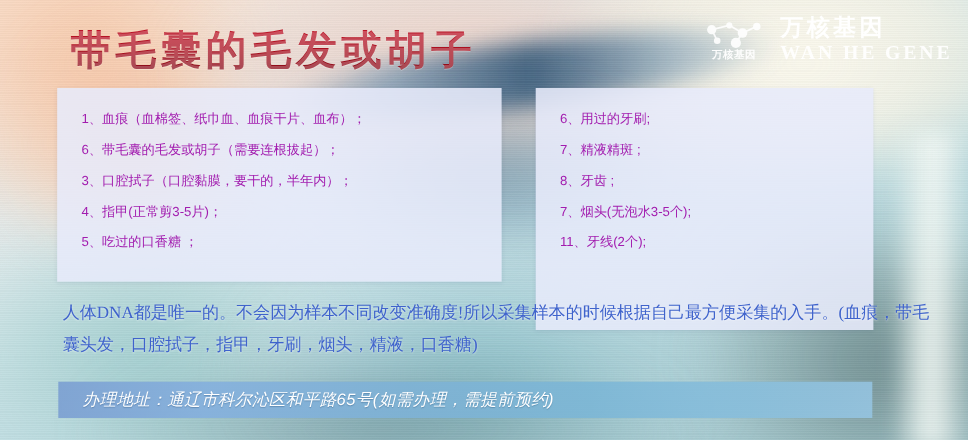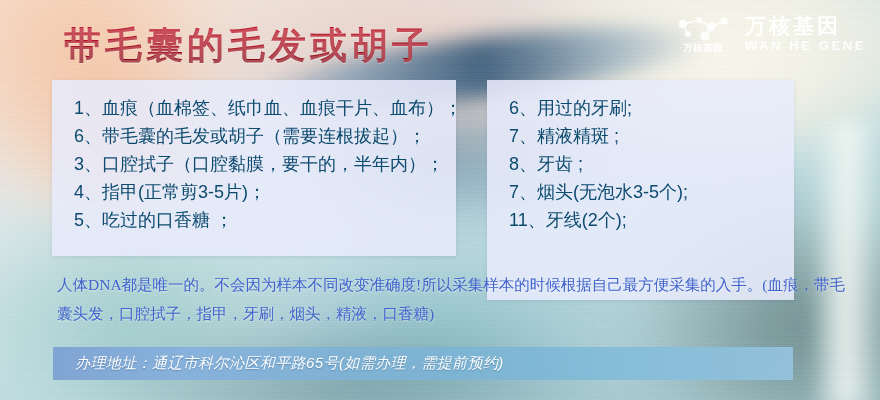--- a/index.html
+++ b/index.html
@@ -117,26 +117,26 @@
   }
   .logo-words { display: flex; flex-direction: column; gap: 2px; }
   .logo-cn {
     font-size: 21px;
     font-weight: bold;
     color: rgba(255,255,255,0.96);
     letter-spacing: 3px;
     line-height: 1.1;
   }
   .logo-en {
-    font-size: 13px;
+    font-size: 18px;
     font-weight: bold;
     color: rgba(255,255,255,0.9);
     letter-spacing: 2.6px;
     line-height: 1.1;
-    font-family: Liberation Sans, sans-serif;
+    font-family: Liberation Serif, serif;
   }
 
   
   .title {
     position: absolute;
     left: 64px;
     top: 21px;
     font-size: 37px;
     font-weight: bold;
     letter-spacing: 4px;
@@ -155,22 +155,22 @@
     top: 80px;
     background: rgba(231,235,250,0.88);
     box-shadow: 0 1px 4px rgba(40,60,110,0.10);
   }
   .panel-left  { left: 52px;  width: 404px; height: 176px; }
   .panel-right { left: 487px; width: 307px; height: 220px; }
   .panel-inner {
     padding: 14px 0 0 22px;
   }
   .sample-item {
-    font-size: 18px;
-    color: #0c4a6e;
+    font-size: 12px;
+    color: #a21caf;
     line-height: 28px;
     white-space: nowrap;
   }
 
   
   .desc {
     position: absolute;
     left: 57px;
     top: 270px;
     width: 790px;

